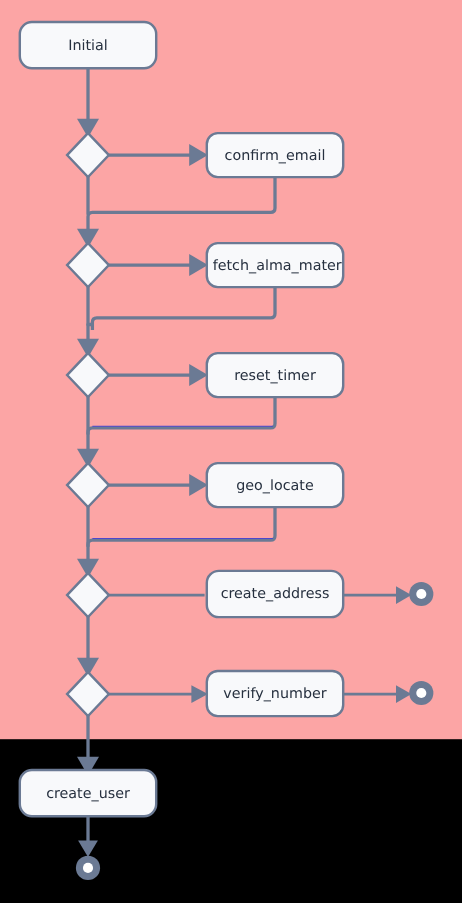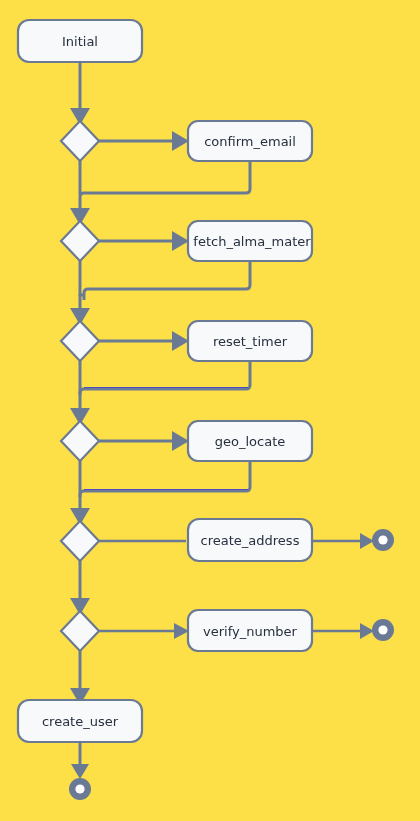--- a/index.html
+++ b/index.html
@@ -9,22 +9,22 @@
   }
   body {
     width: 420px;
     height: 821px;
     overflow: hidden;
     font-family: "DejaVu Sans", sans-serif;
   }
   #diagram-root {
     position: relative;
     width: 420px;
-    height: 821px;
-    background: #fde047;
+    height: 672px;
+    background: #fca5a5;
     text-decoration: underline;
   }
   svg#flow-svg {
     display: block;
     width: 420px;
     height: 821px;
   }
   .node-rect {
     fill: #f8f9fb;
     stroke: #6b7a94;

